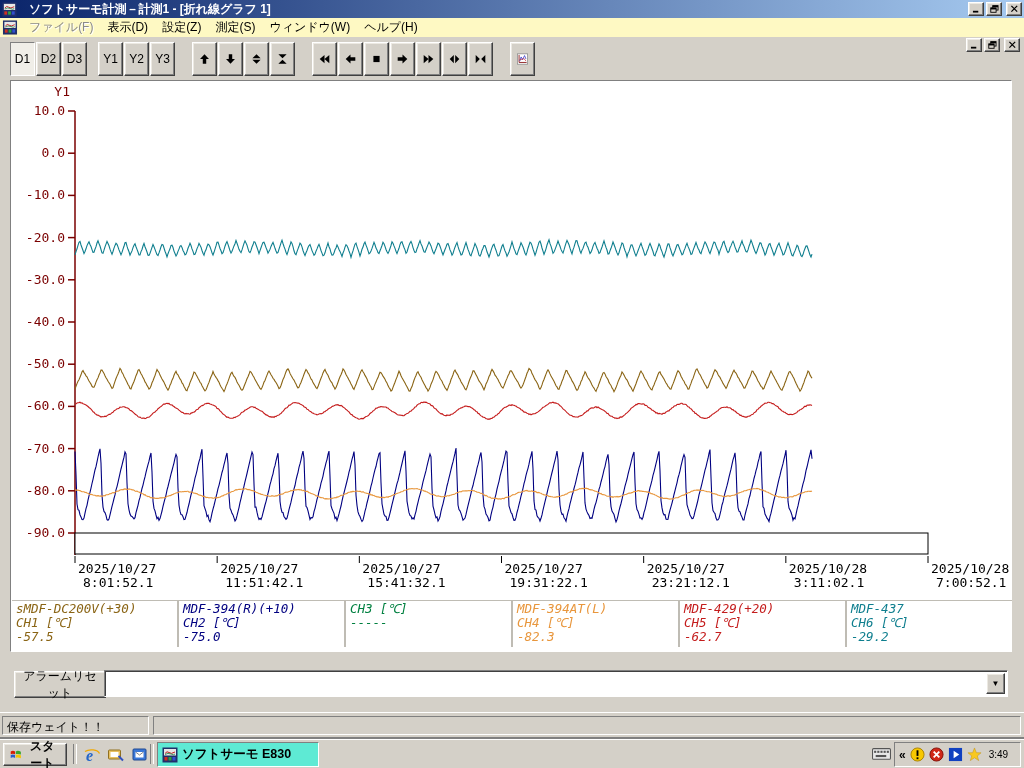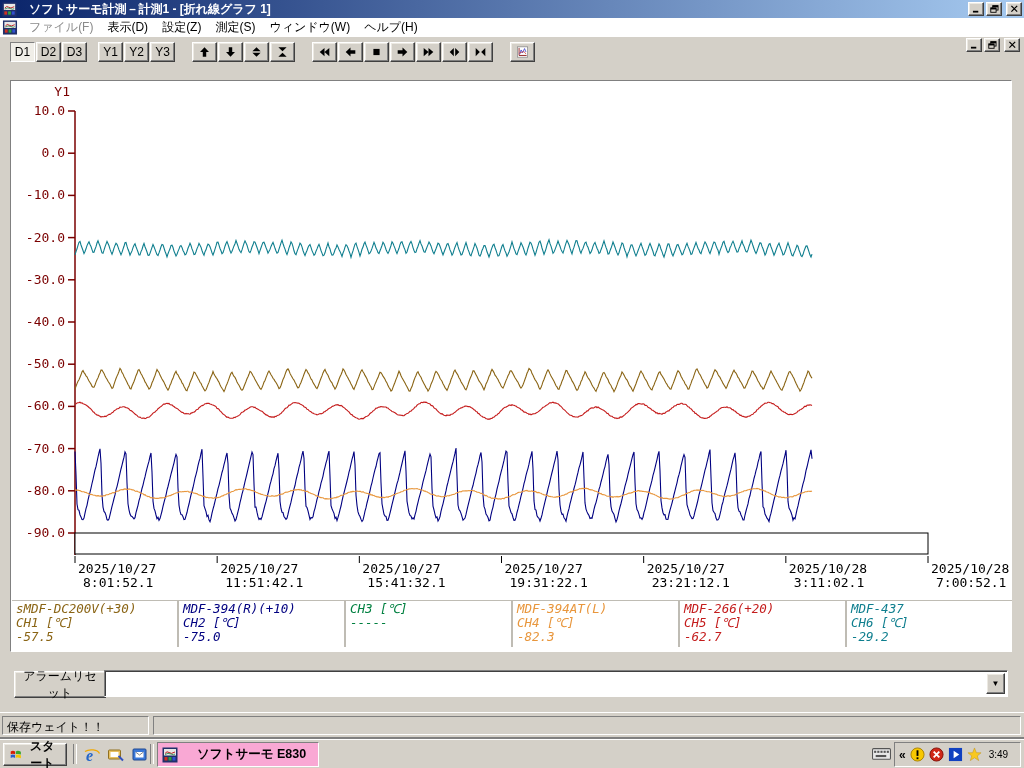--- a/index.html
+++ b/index.html
@@ -12,28 +12,28 @@
   .sunken2{border:1px solid;border-color:#808080 #ffffff #ffffff #808080;box-shadow:inset 1px 1px 0 #404040;}
 
   
   #titlebar{position:absolute;left:0;top:0;width:1024px;height:18px;background:linear-gradient(90deg,#0a246a,#a6caf0);display:flex;align-items:center;padding-left:2px;box-sizing:border-box;}
   #titlebar .ttext{color:#fff;font-weight:bold;font-size:12px;margin-left:12px;white-space:nowrap;}
   .winbtns{position:absolute;top:2px;display:flex;gap:2px;}
   .winbtn{width:16px;height:14px;display:flex;align-items:center;justify-content:center;padding:0;}
   .winbtn svg{width:9px;height:8px;}
 
   
-  #menubar{position:absolute;left:0;top:18px;width:1024px;height:19px;display:flex;align-items:center;background:#ffffff;}
+  #menubar{position:absolute;left:0;top:18px;width:1024px;height:19px;display:flex;align-items:center;background:#fef9c3;}
   #menubar .mdiicon{width:16px;height:15px;margin:0 4px 0 2px;}
   .menu-item{font-size:12px;padding:2px 7px;color:#000;}
   .menu-item.disabled{color:#8a8a8a;text-shadow:1px 1px 0 #fff;}
 
   
   #toolbar{position:absolute;left:0;top:37px;width:1024px;height:38px;display:flex;align-items:flex-start;padding:5px 0 0 10px;box-sizing:border-box;}
-  .tb-btn{width:25px;height:20px;margin-right:1px;display:flex;align-items:center;justify-content:center;font-size:12px;color:#000;box-sizing:border-box;}
+  .tb-btn{width:25px;height:34px;margin-right:1px;display:flex;align-items:center;justify-content:center;font-size:12px;color:#000;box-sizing:border-box;}
   .tb-btn svg{width:16px;height:16px;fill:#000;}
   .tb-btn.pressed{border:1px solid;border-color:#808080 #ffffff #ffffff #808080;box-shadow:none;background:#f0eee8;}
   .tb-sep{height:26px;}
 
   
   #client{position:absolute;left:10px;top:80px;width:1002px;height:572px;background:#ffffff;border:1px solid;border-color:#808080 #ffffff #ffffff #808080;box-sizing:border-box;}
   #chart-svg{position:absolute;left:11px;top:81px;}
   #chart-svg text{font-family:"DejaVu Sans Mono",monospace;}
 
   
@@ -50,21 +50,21 @@
   #statusbar{position:absolute;left:0;top:712px;width:1024px;height:26px;background:#d4d0c8;border-top:1px solid #ffffff;}
   .sb-cell{position:absolute;top:3px;height:19px;font-size:12px;padding:2px 4px;box-sizing:border-box;color:#000;}
 
   
   #taskbar{position:absolute;left:0;top:739px;width:1024px;height:29px;background:#d4d0c8;border-top:1px solid #fff;box-shadow:0 -2px 0 #808080;}
   #start-btn{position:absolute;left:3px;top:3px;width:64px;height:23px;display:flex;align-items:center;justify-content:center;gap:3px;font-size:12px;font-weight:bold;}
   #start-btn svg{width:16px;height:16px;}
   .tb-groove{position:absolute;top:4px;width:2px;height:20px;border-left:1px solid #808080;border-right:1px solid #fff;}
   .ql-icon{position:absolute;top:5px;width:19px;height:19px;display:flex;align-items:center;justify-content:center;}
   .ql-icon svg{width:18px;height:18px;}
-  #task-btn{position:absolute;left:157px;top:2px;width:162px;height:25px;display:flex;align-items:center;gap:19px;padding-left:4px;font-size:12.5px;font-weight:bold;border:1px solid;border-color:#808080 #ffffff #ffffff #808080;background:#f9a8d4;box-sizing:border-box;}
+  #task-btn{position:absolute;left:157px;top:2px;width:162px;height:25px;display:flex;align-items:center;gap:4px;padding-left:4px;font-size:12.5px;font-weight:bold;border:1px solid;border-color:#808080 #ffffff #ffffff #808080;background:#5eead4;box-sizing:border-box;}
   #task-btn svg{width:16px;height:16px;}
   #tray-kbd{position:absolute;left:872px;top:6px;width:19px;height:15px;}
   #tray{position:absolute;left:894px;top:2px;width:127px;height:25px;border:1px solid;border-color:#808080 #ffffff #ffffff #808080;display:flex;align-items:center;gap:4px;padding-left:4px;box-sizing:border-box;}
   #tray .ticon{width:15px;height:15px;display:flex;}
   #tray .ticon svg{width:15px;height:15px;}
   #tray .chev{font-size:12px;font-weight:bold;color:#000;}
   #tray .clock{font-size:10px;margin-left:3px;color:#000;}
 </style>
 </head>
 <body>
@@ -290,21 +290,21 @@
         <div></div>
         <div>CH3 [℃]</div>
         <div>-----</div>
       </div>
       <div class="leg-cell" style="color: rgb(232, 150, 60);">
         <div>MDF-394AT(L)</div>
         <div>CH4 [℃]</div>
         <div>-82.3</div>
       </div>
       <div class="leg-cell" style="color: rgb(196, 28, 28);">
-        <div>MDF-266(+20)</div>
+        <div>MDF-429(+20)</div>
         <div>CH5 [℃]</div>
         <div>-62.7</div>
       </div>
       <div class="leg-cell" style="color: rgb(14, 126, 142);">
         <div>MDF-437</div>
         <div>CH6 [℃]</div>
         <div>-29.2</div>
       </div>
     </div>
 

